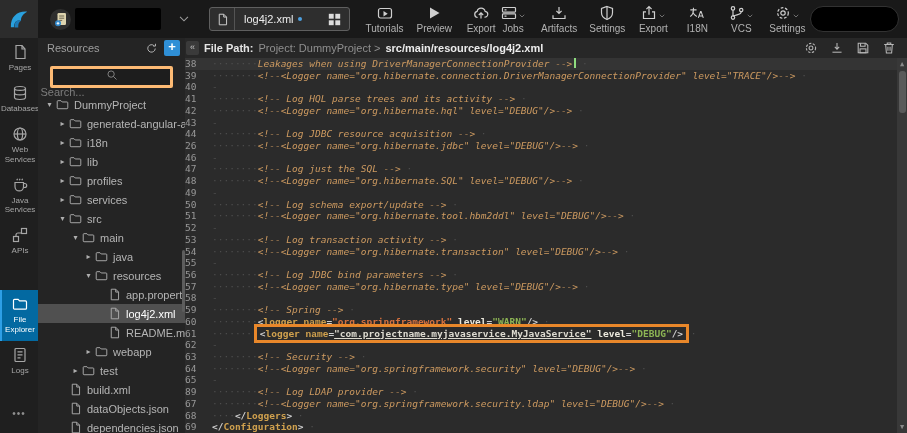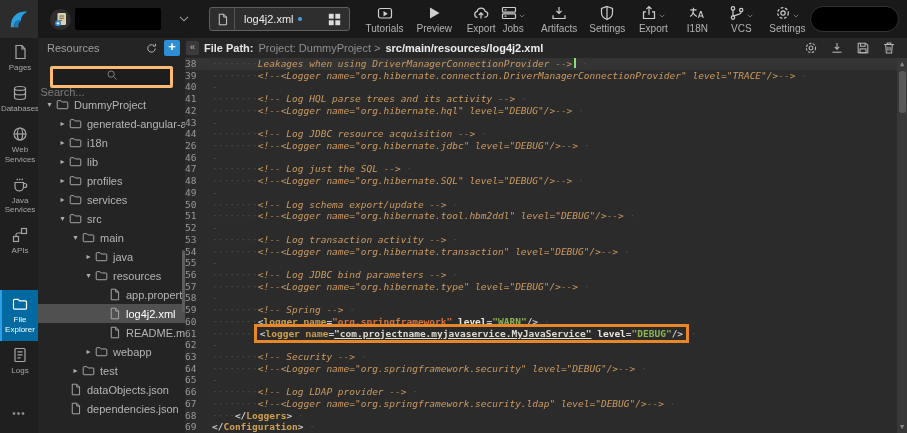--- a/index.html
+++ b/index.html
@@ -545,20 +545,30 @@
       <span>test</span>
             </div>
             <div class="tree-row" style="padding-left:19px">
       <span class="tree-caret"></span>
       <span class="tree-ico ico">
                 <svg viewBox="0 0 16 16" fill="none" stroke="currentColor" stroke-width="1.2">
                   <path d="M4 1.5h5.5L13 5v9.5H4z"></path>
                   <path d="M9.5 1.5V5H13"></path>
                 </svg>
               </span>
+      <span>build.xml</span>
+            </div>
+            <div class="tree-row" style="padding-left:19px">
+      <span class="tree-caret"></span>
+      <span class="tree-ico ico">
+                <svg viewBox="0 0 16 16" fill="none" stroke="currentColor" stroke-width="1.2">
+                  <path d="M4 1.5h5.5L13 5v9.5H4z"></path>
+                  <path d="M9.5 1.5V5H13"></path>
+                </svg>
+              </span>
       <span>dataObjects.json</span>
             </div>
             <div class="tree-row" style="padding-left:19px">
       <span class="tree-caret"></span>
       <span class="tree-ico ico">
                 <svg viewBox="0 0 16 16" fill="none" stroke="currentColor" stroke-width="1.2">
                   <path d="M4 1.5h5.5L13 5v9.5H4z"></path>
                   <path d="M9.5 1.5V5H13"></path>
                 </svg>
               </span>
@@ -714,21 +724,21 @@
             </div>
             <div class="line">
               <span class="gutter">64</span>
               <span class="content"><span class="ws">········</span><span class="seg-c">&lt;!--&lt;Logger name="org.springframework.security" level="DEBUG"/&gt;--&gt;</span><span class="ws"> ·</span></span>
             </div>
             <div class="line">
               <span class="gutter">65</span>
               <span class="content"><span class="ws">-</span></span>
             </div>
             <div class="line">
-              <span class="gutter">66</span>
+              <span class="gutter">89</span>
               <span class="content"><span class="ws">········</span><span class="seg-c">&lt;!-- Log LDAP provider --&gt;</span><span class="ws"> ·</span></span>
             </div>
             <div class="line">
               <span class="gutter">67</span>
               <span class="content"><span class="ws">········</span><span class="seg-c">&lt;!--&lt;Logger name="org.springframework.security.ldap" level="DEBUG"/&gt;--&gt;</span><span class="ws"> ·</span></span>
             </div>
             <div class="line">
               <span class="gutter">68</span>
               <span class="content"><span class="ws">····</span><span class="seg-p">&lt;/</span><span class="seg-t">Loggers</span><span class="seg-p">&gt;</span><span class="ws"> ·</span></span>
             </div>

